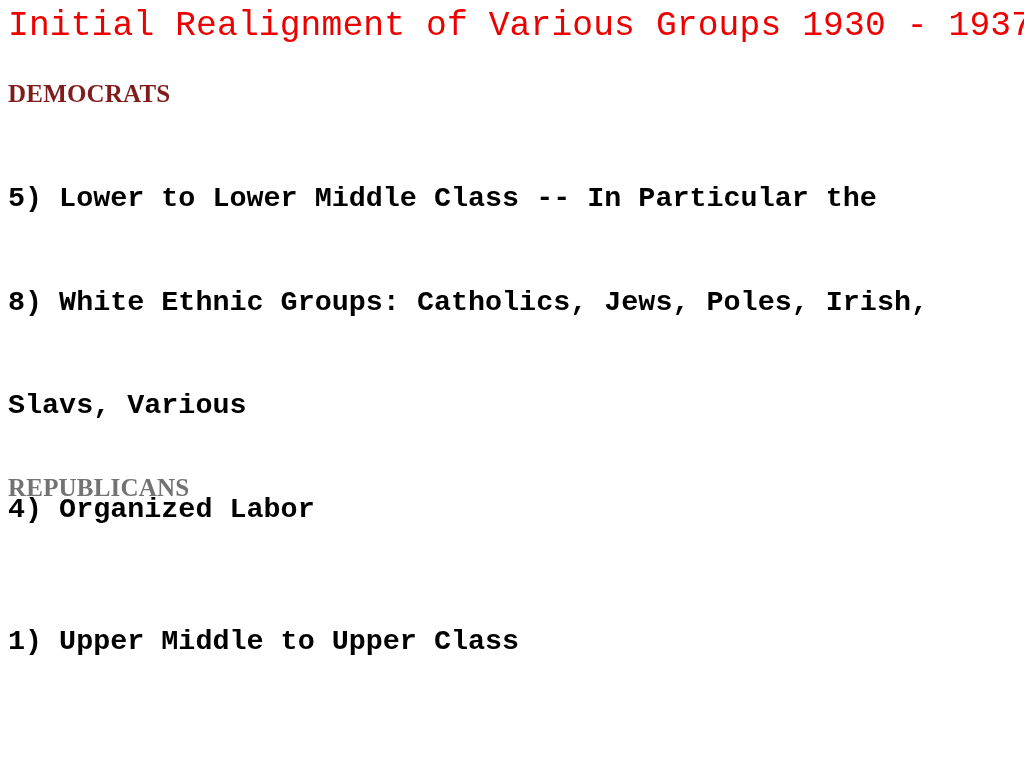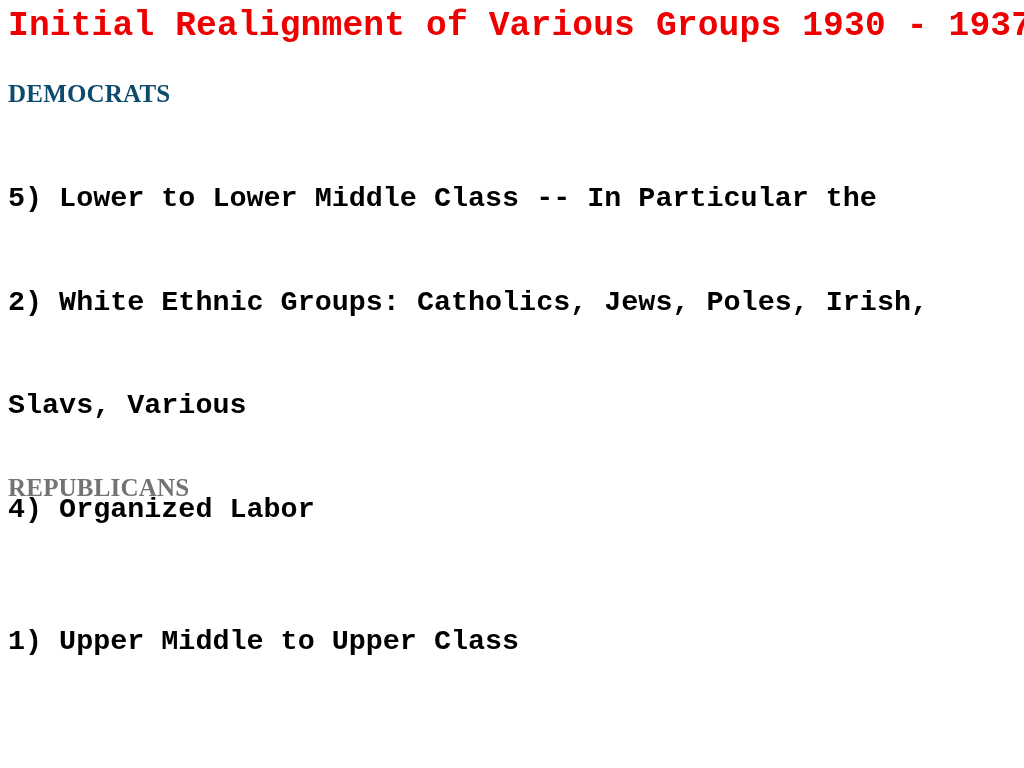--- a/index.html
+++ b/index.html
@@ -24,42 +24,42 @@
     box-sizing: border-box;
   }
 
   
   .slide-title {
     position: absolute;
     left: 8px;
     top: 6px;
     width: 1016px;
     font-family: "Liberation Mono", "DejaVu Sans Mono", monospace;
-    font-weight: bold;
+    font-weight: normal;
     font-size: 34.6px;
     line-height: 40px;
     letter-spacing: 0.15px;
     color: #ee0000;
     white-space: pre;
   }
 
   
   .section-heading {
     position: absolute;
     left: 8px;
     font-family: "Liberation Serif", "DejaVu Serif", serif;
     font-weight: bold;
     font-size: 25px;
     line-height: 27px;
     white-space: pre;
     letter-spacing: 0.2px;
   }
   .section-heading.democrats {
     top: 80px;
-    color: #0c4a6e;
+    color: #7f1d1d;
   }
   .section-heading.republicans {
     top: 474px;
     color: #737373;
     font-family: Liberation Serif, serif;
   }
 
   
   .body-block {
     position: absolute;
@@ -86,21 +86,21 @@
 <body>
 
 <div class="slide">
 
   <div class="slide-title">Initial Realignment of Various Groups 1930 - 1937</div>
 
   <div class="section-heading democrats">DEMOCRATS</div>
 
   <div class="body-block democrats-list">
     <span class="text-line">5) Lower to Lower Middle Class -- In Particular the</span>
-    <span class="text-line">2) White Ethnic Groups: Catholics, Jews, Poles, Irish,</span>
+    <span class="text-line">8) White Ethnic Groups: Catholics, Jews, Poles, Irish,</span>
     <span class="text-line">Slavs, Various</span>
     <span class="text-line">4) Organized Labor</span>
     
     
     
     
   </div>
 
   <div class="section-heading republicans">REPUBLICANS</div>
 

